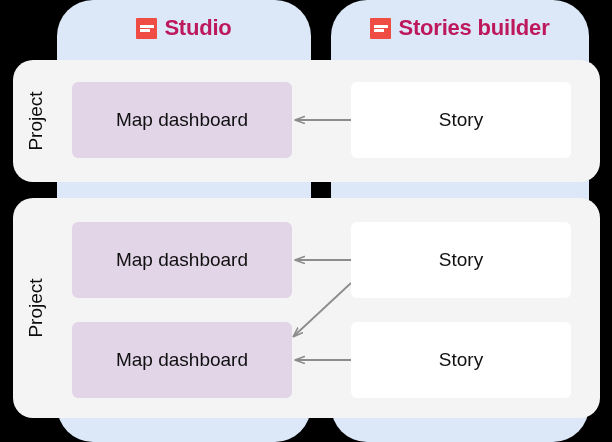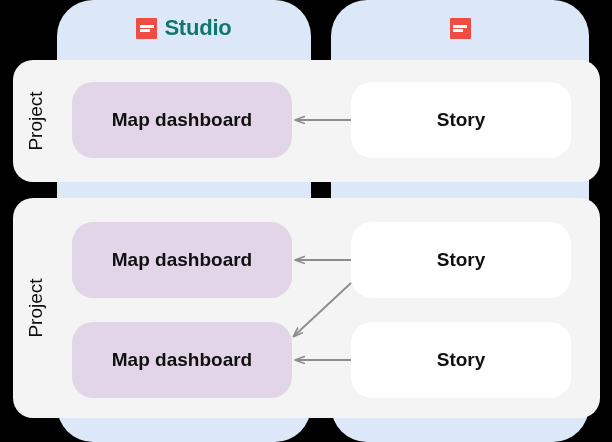--- a/index.html
+++ b/index.html
@@ -33,21 +33,21 @@
     width: 100%;
     height: 38px;
     display: flex;
     align-items: center;
     justify-content: center;
     gap: 7px;
   }
   .column-title {
     font-size: 22px;
     font-weight: bold;
-    color: #0f766e;
+    color: #be185d;
     letter-spacing: -0.2px;
     white-space: nowrap;
   }
 
   
   .logo-mark {
     width: 21px;
     height: 21px;
     background: #ef4d43;
     border-radius: 1px;
@@ -98,28 +98,27 @@
     top: 0; height: 220px;
     line-height: 220px;
     width: 220px;
     left: -87px;
     transform: rotate(-90deg);
   }
 
   
   .node {
     position: absolute;
-    border-radius: 21px;
+    border-radius: 6px;
     display: flex;
     align-items: center;
     justify-content: center;
     font-size: 19px;
     color: #101010;
     box-sizing: border-box;
-    font-weight: bold;
   }
   .node.dashboard { background: #e2d5e8; }
   .node.story     { background: #ffffff; }
 
   #node-dashboard-1 { left: 72px;  top: 82px;  width: 220px; height: 76px; }
   #node-story-1     { left: 351px; top: 82px;  width: 220px; height: 76px; }
   #node-dashboard-2 { left: 72px;  top: 222px; width: 220px; height: 76px; }
   #node-story-2     { left: 351px; top: 222px; width: 220px; height: 76px; }
   #node-dashboard-3 { left: 72px;  top: 322px; width: 220px; height: 76px; }
   #node-story-3     { left: 351px; top: 322px; width: 220px; height: 76px; }
@@ -147,20 +146,21 @@
       <span class="column-title">Studio</span>
     </div>
   </div>
 
   <div class="column" id="column-stories">
     <div class="column-header">
       <span class="logo-mark">
         <span class="logo-line l1"></span>
         <span class="logo-line l2"></span>
       </span>
+      <span class="column-title">Stories builder</span>
     </div>
   </div>
 
   <div class="project-panel" id="project-panel-1">
     <div class="project-label" id="project-label-1">Project</div>
   </div>
 
   <div class="project-panel" id="project-panel-2">
     <div class="project-label" id="project-label-2">Project</div>
   </div>

